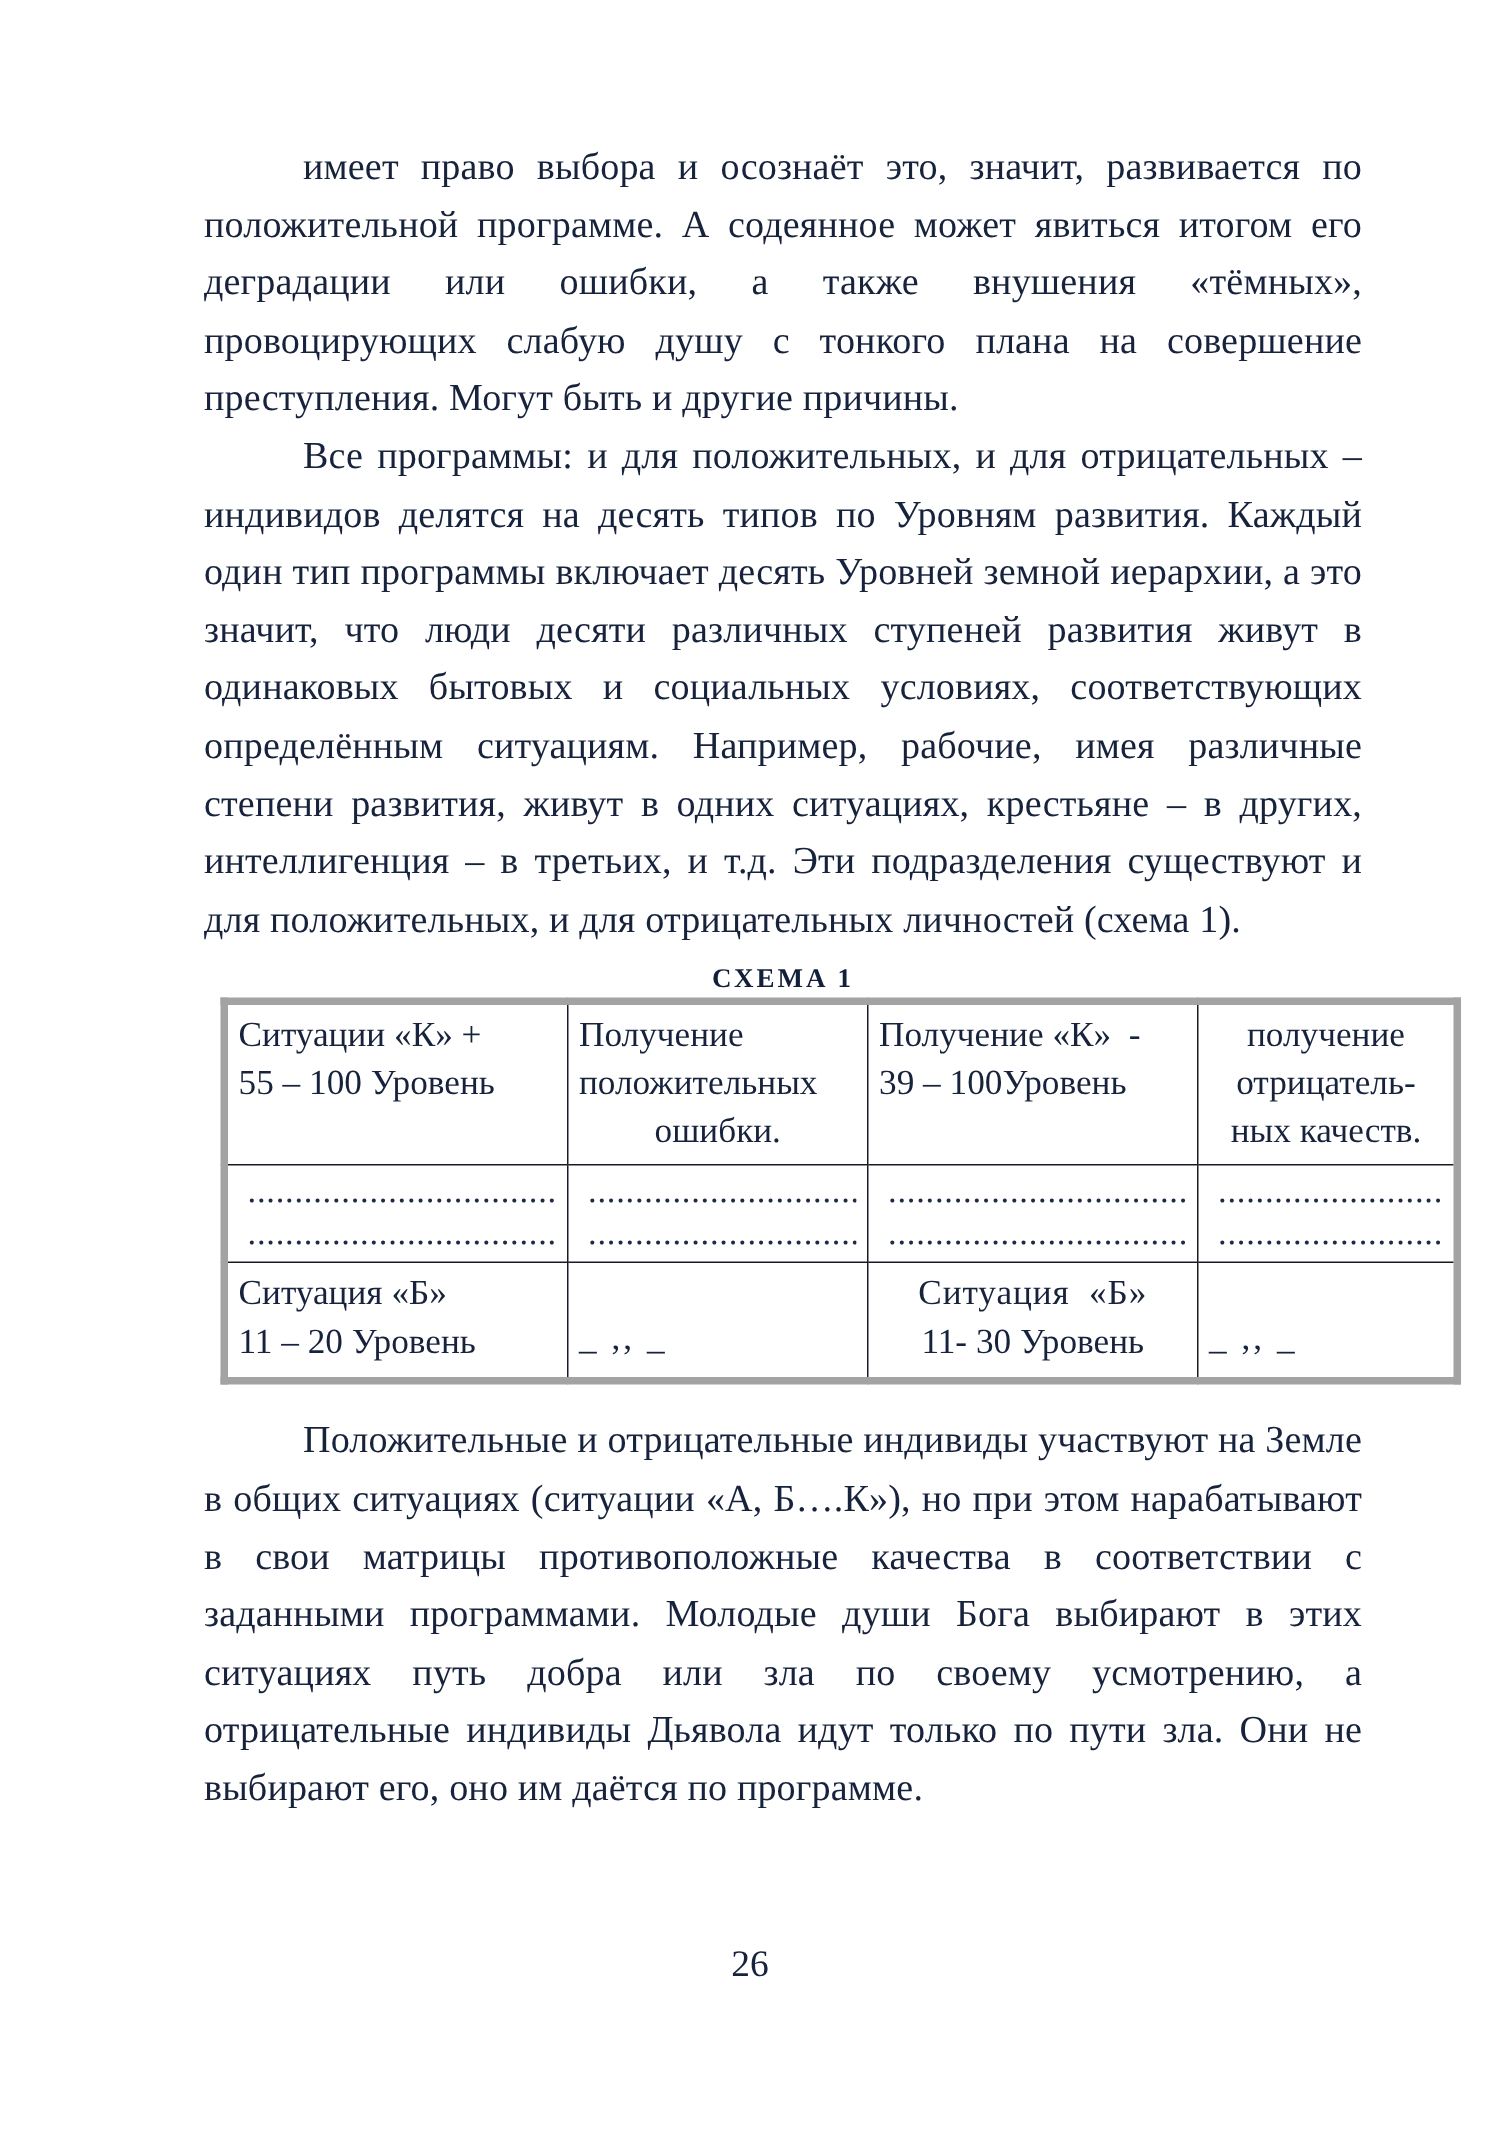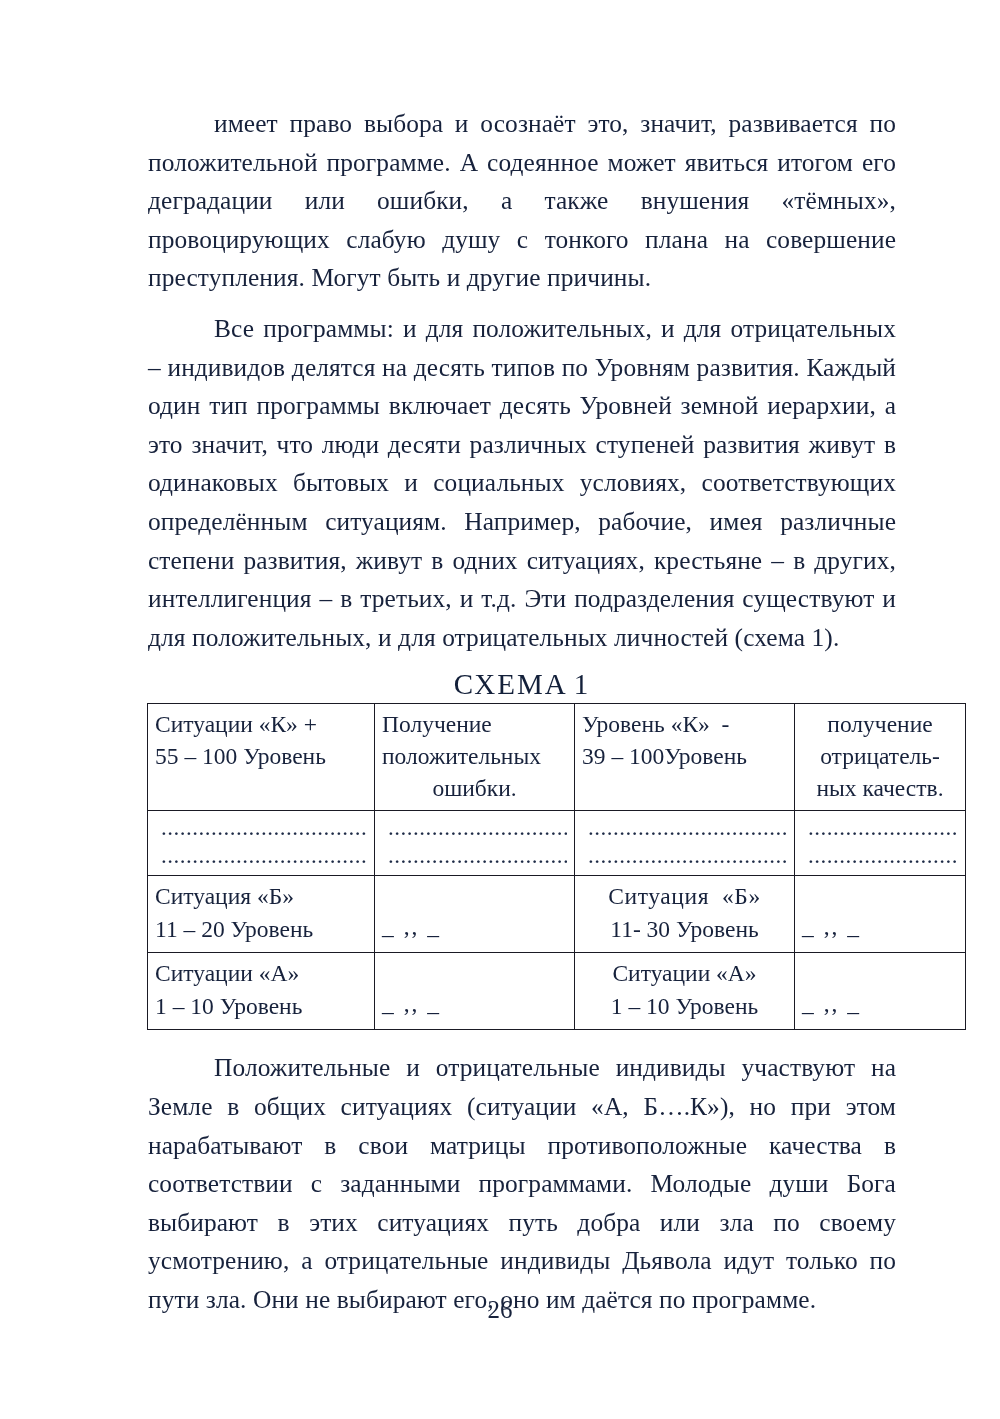--- a/index.html
+++ b/index.html
@@ -22,52 +22,52 @@
     width: 1000px;
     height: 1419px;
   }
   .content {
     position: absolute;
     left: 136px;
     top: 92px;
     width: 772px;
   }
   p.para {
-    margin: 12px;
+    margin: 0;
     font-size: 25.4px;
     line-height: 38.6px;
     text-align: justify;
     text-justify: inter-word;
     text-indent: 66px;
     color: #17223c;
     letter-spacing: 0.1px;
   }
 
   
   .schema-title {
     margin: 10px 0 2px 0;
     text-align: center;
-    font-size: 29px;
-    font-weight: normal;
+    font-size: 18px;
+    font-weight: bold;
     letter-spacing: 2px;
     color: #13203a;
   }
   .schema-title .num { margin-left: 6px; }
 
   
   .schema-wrap {
     margin-top: 2px;
     margin-left: 11px;
     width: 758px;
   }
   table.schema {
     border-collapse: collapse;
     width: 758px;
     table-layout: fixed;
-    border: 1px solid #a3a3a3;
+    border: 5px solid #a3a3a3;
     font-family: Liberation Serif, serif;
   }
   table.schema td {
     border: 1.6px solid #1a1a24;
     vertical-align: top;
     padding: 4px 7px 6px 7px;
     font-size: 23.5px;
     line-height: 32px;
     color: #17223c;
   }
@@ -133,21 +133,21 @@
             <td class="c1">
               <div class="cell-line">Ситуации «К» +</div>
               <div class="cell-line">55 – 100 Уровень</div>
             </td>
             <td class="c2">
               <div class="cell-line">Получение</div>
               <div class="cell-line">положительных</div>
               <div class="cell-line cell-center">ошибки.</div>
             </td>
             <td class="c3">
-              <div class="cell-line">Уровень «К»  -</div>
+              <div class="cell-line">Получение «К»  -</div>
               <div class="cell-line">39 – 100Уровень</div>
             </td>
             <td class="c4">
               <div class="cell-line cell-center">получение</div>
               <div class="cell-line cell-center">отрицатель-</div>
               <div class="cell-line cell-center">ных качеств.</div>
             </td>
           </tr>
 
           <tr class="dots-row">
@@ -179,36 +179,20 @@
             </td>
             <td class="c3">
               <div class="stack cell-line cell-center spaced">Ситуация  «Б»</div>
               <div class="stack cell-line cell-center">11- 30 Уровень</div>
             </td>
             <td class="c4">
               <div class="cell-ditto">_ ,, _</div>
             </td>
           </tr>
 
-          <tr class="rowA">
-            <td class="c1">
-              <div class="stack cell-line">Ситуации «А»</div>
-              <div class="stack cell-line">1 – 10 Уровень</div>
-            </td>
-            <td class="c2">
-              <div class="cell-ditto">_ ,, _</div>
-            </td>
-            <td class="c3">
-              <div class="stack cell-line cell-center">Ситуации «А»</div>
-              <div class="stack cell-line cell-center">1 – 10 Уровень</div>
-            </td>
-            <td class="c4">
-              <div class="cell-ditto">_ ,, _</div>
-            </td>
-          </tr>
         </tbody>
       </table>
     </div>
 
     <p class="para" style="margin-top:18px;">Положительные и отрицательные индивиды участвуют на Земле в общих ситуациях (ситуации «А, Б….К»), но при этом нарабатывают в свои матрицы противоположные качества в соответствии с заданными программами. Молодые души Бога выбирают в этих ситуациях путь добра или зла по своему усмотрению, а отрицательные индивиды Дьявола идут только по пути зла. Они не выбирают его, оно им даётся по программе.</p>
 
   </div>
 
   <div class="page-number">26</div>
 </div>

